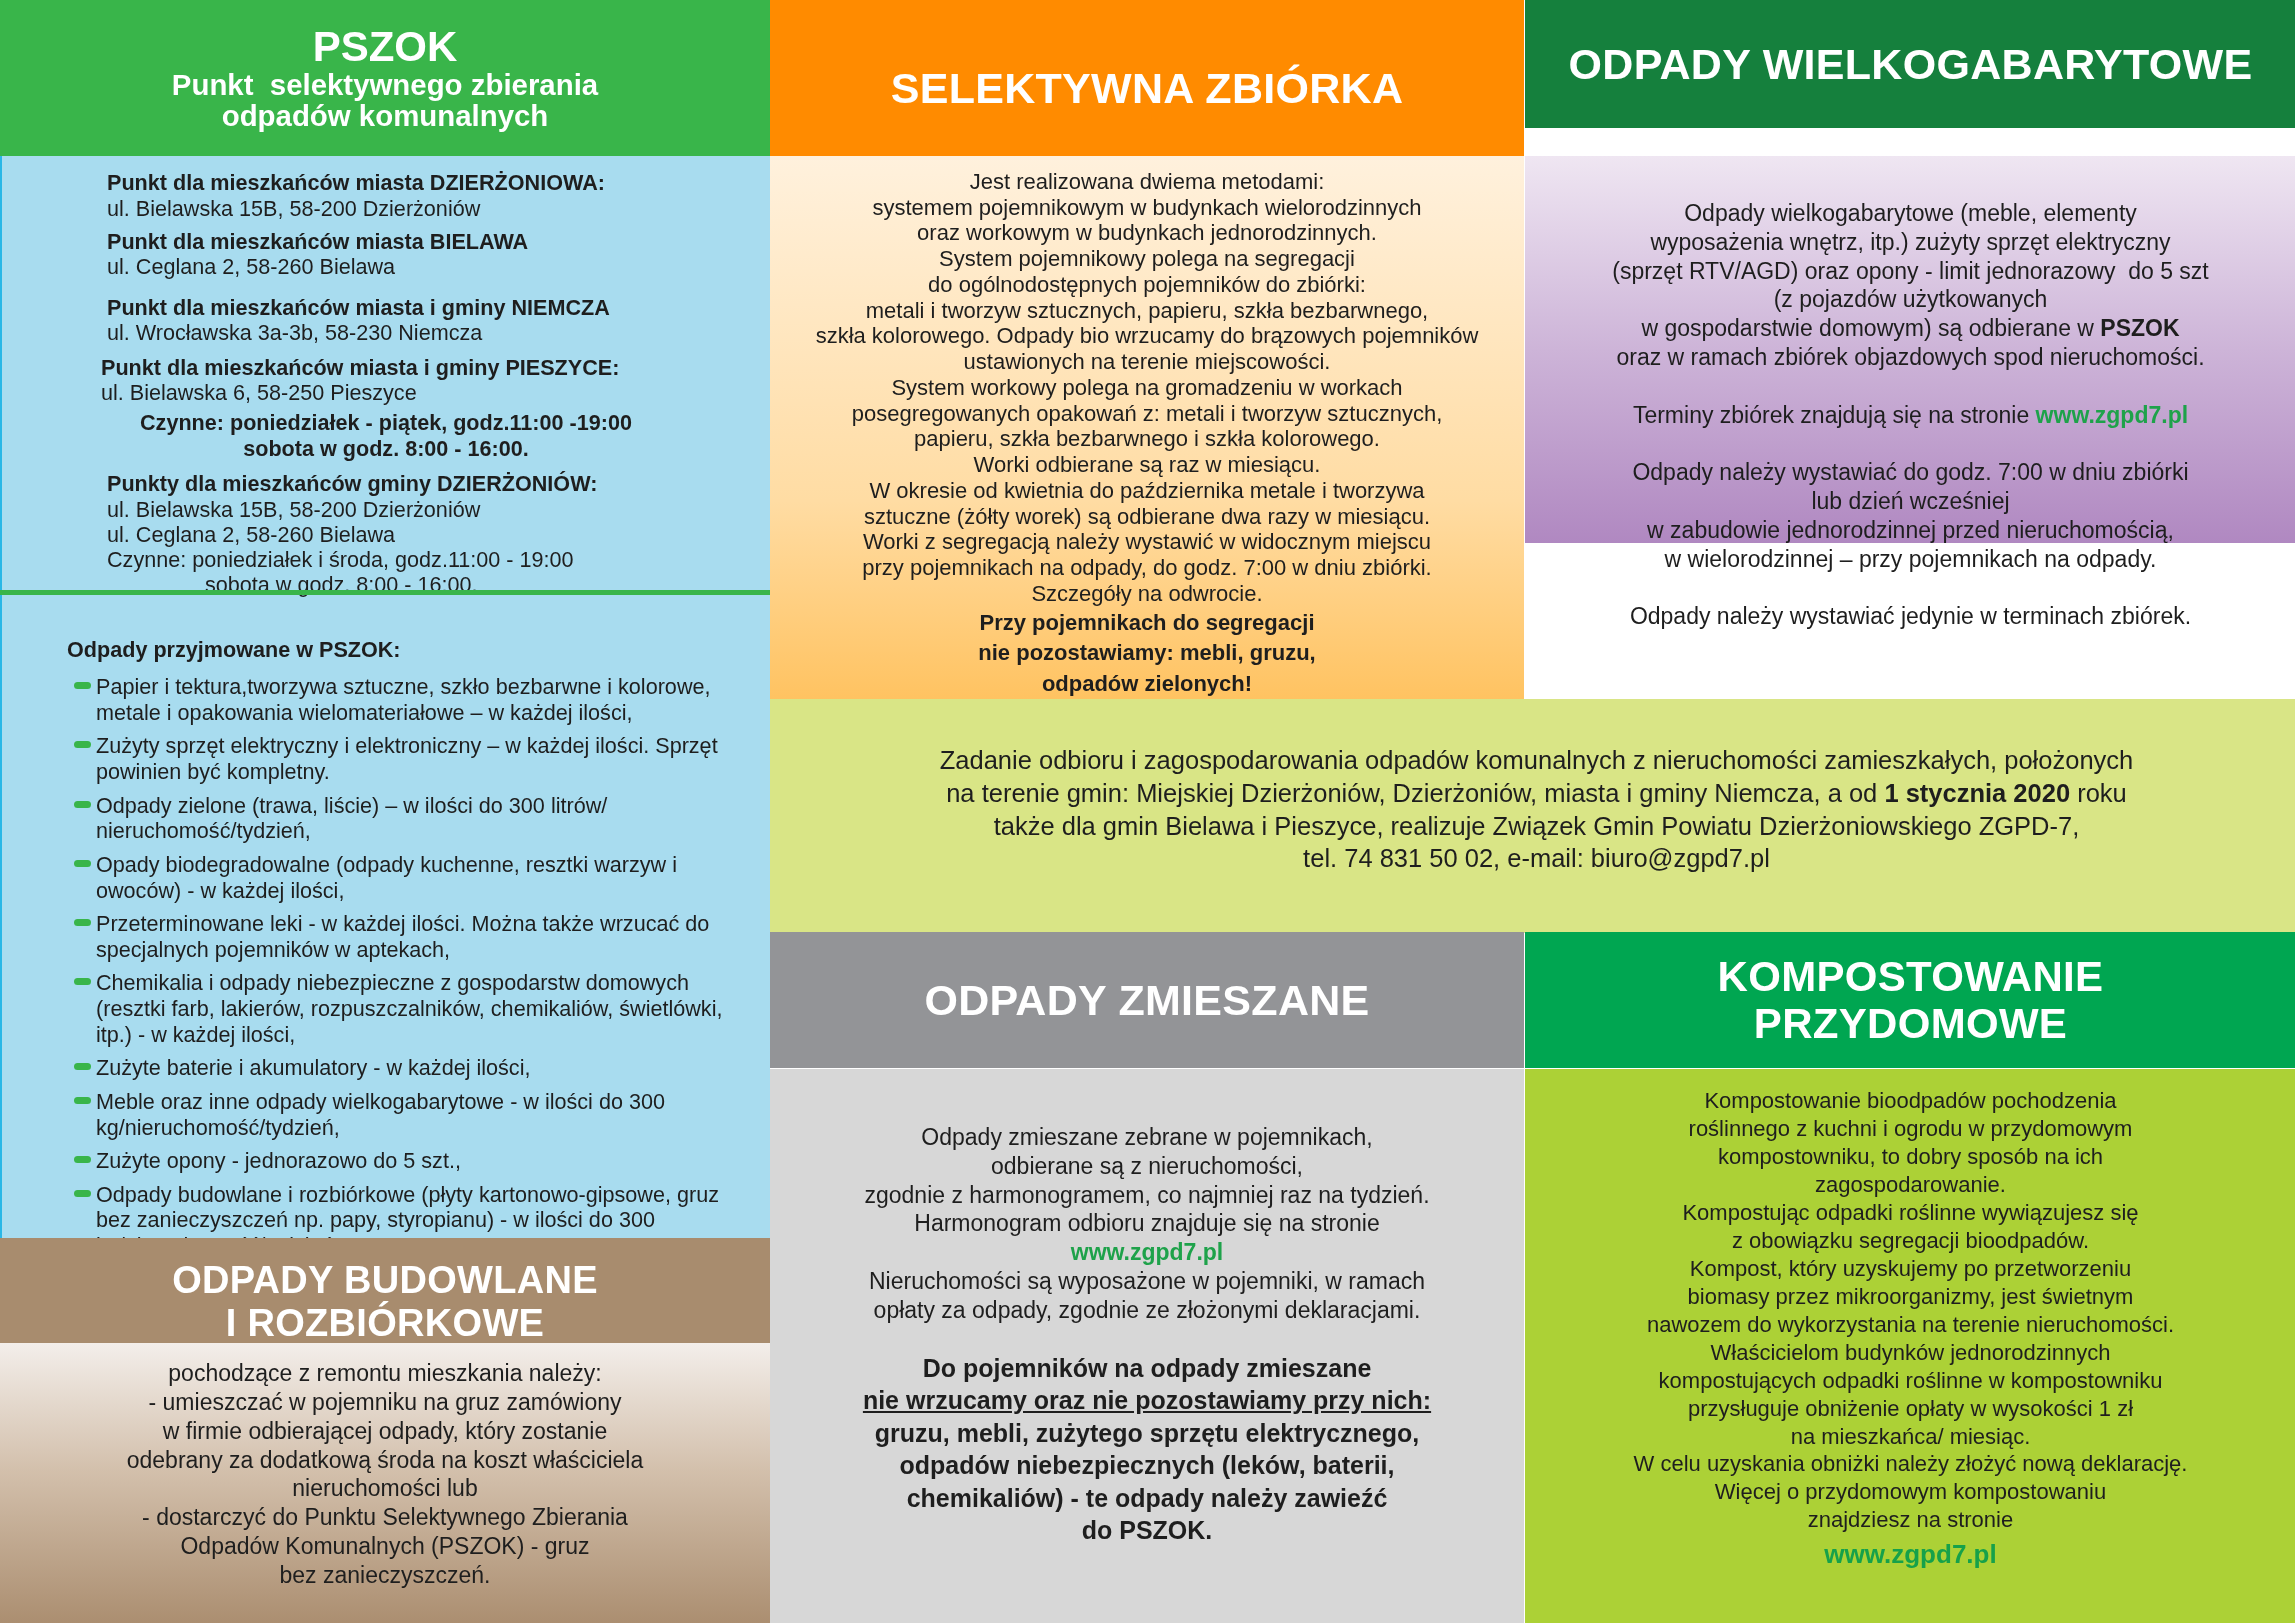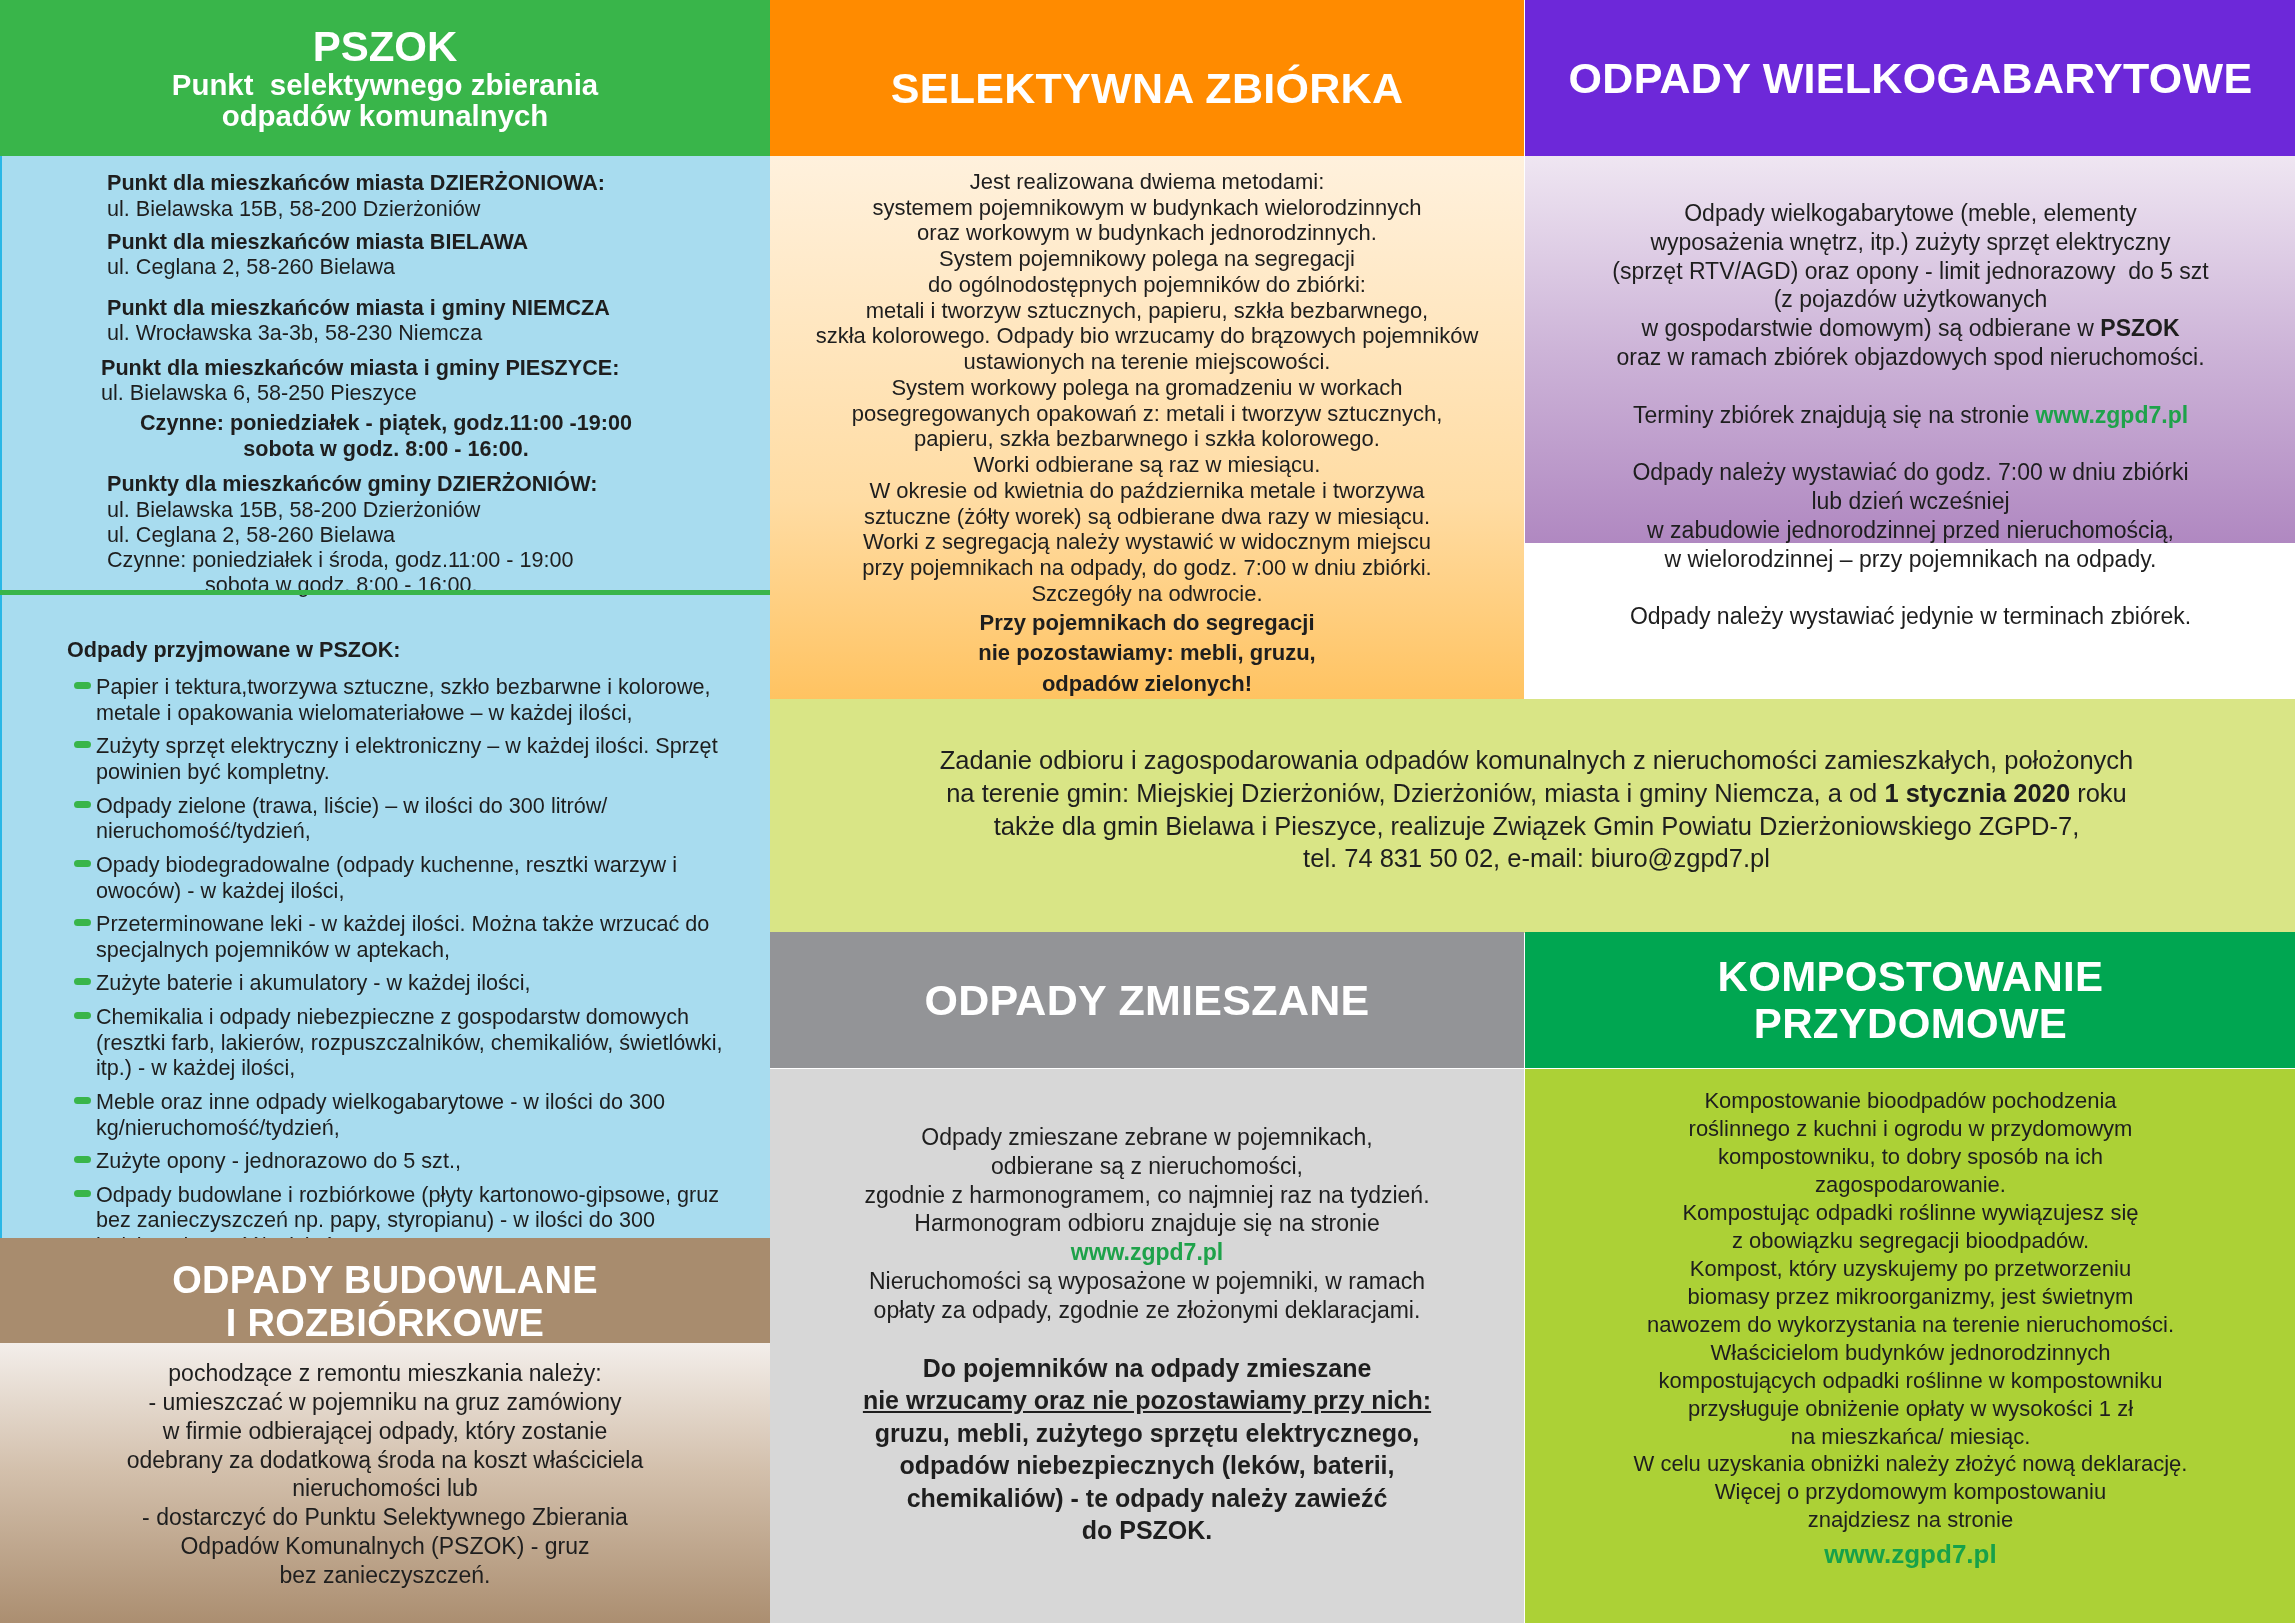--- a/index.html
+++ b/index.html
@@ -34,21 +34,21 @@
   #bud-body { left:0; top:1343px; width:770px; height:281px;
               background:linear-gradient(#f3eeea 0%, #d3c0ac 45%, #ab8e70 100%); padding-top:16.4px; }
 
   
   #sel-hdr { left:770px; top:0; width:754px; height:156px; background:#ff8b00; }
   #sel-body { left:770px; top:156px; width:754px; height:690px;
               background:linear-gradient(#fff1dd 0%, #ffdca3 50%, #ffb030 100%); padding-top:13px; font-size:22px; line-height:1.17; }
   #sel-body .bold-note { font-weight:bold; line-height:1.38; margin-top:1.3px; }
 
   
-  #wiel-hdr { left:1525px; top:0; width:771px; height:156px; background:#6d28d9; }
+  #wiel-hdr { left:1525px; top:0; width:771px; height:128px; background:#15803d; }
   #wiel-body { left:1525px; top:156px; width:771px; height:387px;
                background:linear-gradient(#efe6f2 0%, #cdb4d8 50%, #b088c1 100%); padding-top:43px; }
   .gap { height:29px; }
 
   
   #band { left:770px; top:699px; width:1525px; height:234px; background:#d9e586; display:flex; align-items:center; justify-content:center;
           text-align:center; font-size:25.5px; line-height:1.28; padding-bottom:13px;padding-left:8px; }
 
   #zm-hdr { left:770px; top:932px; width:754px; height:136px; background:#939497; }
   #zm-body { left:770px; top:1069px; width:754px; height:555px; background:#d7d7d7; padding-top:54px; }
@@ -100,22 +100,22 @@
 
 <div id="sep" class="abs"></div>
 
 <div id="pszok-list" class="abs">
   <div class="lt">Odpady przyjmowane w PSZOK:</div>
   <div class="li"><span class="dot"></span><span>Papier i tektura,tworzywa sztuczne, szkło bezbarwne i kolorowe, metale i opakowania wielomateriałowe – w każdej ilości,</span></div>
   <div class="li"><span class="dot"></span><span>Zużyty sprzęt elektryczny i elektroniczny – w każdej ilości. Sprzęt powinien być kompletny.</span></div>
   <div class="li"><span class="dot"></span><span>Odpady zielone (trawa, liście) – w ilości do 300 litrów/ nieruchomość/tydzień,</span></div>
   <div class="li"><span class="dot"></span><span>Opady  biodegradowalne  (odpady kuchenne, resztki warzyw i owoców)  -  w  każdej ilości,</span></div>
   <div class="li"><span class="dot"></span><span>Przeterminowane leki  - w każdej ilości. Można także wrzucać do specjalnych pojemników w aptekach,</span></div>
+  <div class="li"><span class="dot"></span><span>Chemikalia i odpady niebezpieczne z gospodarstw domowych (resztki farb, lakierów, rozpuszczalników, chemikaliów, świetlówki, itp.) - w każdej ilości,</span></div>
   <div class="li"><span class="dot"></span><span>Zużyte baterie i akumulatory - w każdej ilości,</span></div>
-  <div class="li"><span class="dot"></span><span>Chemikalia i odpady niebezpieczne z gospodarstw domowych (resztki farb, lakierów, rozpuszczalników, chemikaliów, świetlówki, itp.) - w każdej ilości,</span></div>
   <div class="li"><span class="dot"></span><span>Meble oraz inne odpady wielkogabarytowe - w ilości do 300 kg/nieruchomość/tydzień,</span></div>
   <div class="li"><span class="dot"></span><span>Zużyte opony - jednorazowo do 5 szt.,</span></div>
   <div class="li"><span class="dot"></span><span>Odpady budowlane i rozbiórkowe (płyty kartonowo-gipsowe, gruz bez zanieczyszczeń np. papy, styropianu) - w ilości do 300 kg/nieruchomość/tydzień.</span></div>
 </div>
 
 <div id="bud-hdr" class="abs hdr">
   <div class="t">ODPADY BUDOWLANE</div>
   <div class="t">I ROZBIÓRKOWE</div>
 </div>
 <div id="bud-body" class="abs body-c">

